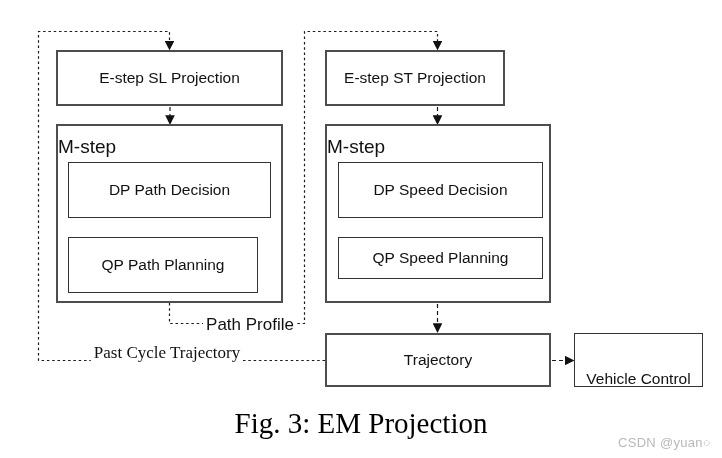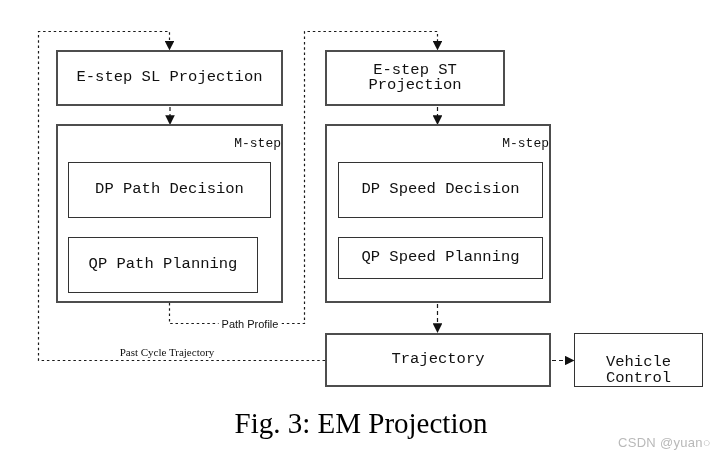--- a/index.html
+++ b/index.html
@@ -20,35 +20,34 @@
   .box {
     position: absolute;
     background: #ffffff;
     box-sizing: border-box;
     display: flex;
     align-items: center;
     justify-content: center;
     font-size: 15.5px;
     line-height: 1;
     text-align: center;
-    font-family: Liberation Mono, monospace;
   }
   .outer { border: 2px solid #4d4d4d; }
   .inner { border: 1.5px solid #333333; }
   .mstep-title {
     position: absolute;
     left: 0; right: 0;
     top: 11px;
-    text-align: right;
-    font-size: 13px;
+    text-align: left;
+    font-size: 19px;
   }
   .edge-label {
     position: absolute;
     background: #ffffff;
-    font-size: 11px;
+    font-size: 17px;
     line-height: 1;
     padding: 1px 3px;
     white-space: nowrap;
     transform: translate(-50%, -50%);
   }
   #figure-caption {
     position: absolute;
     left: 0;
     width: 722px;
     top: 407px;

